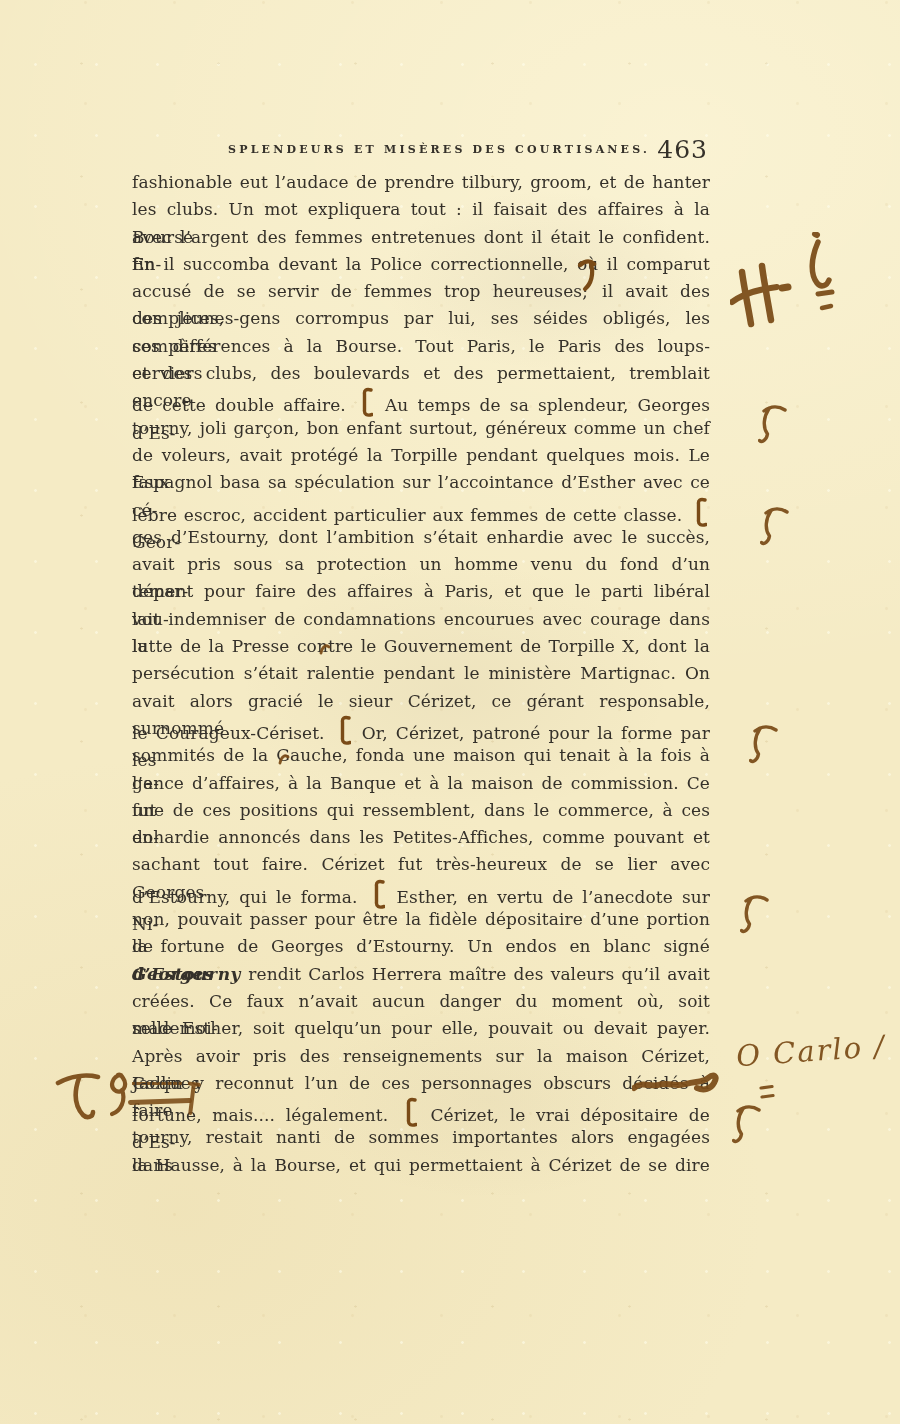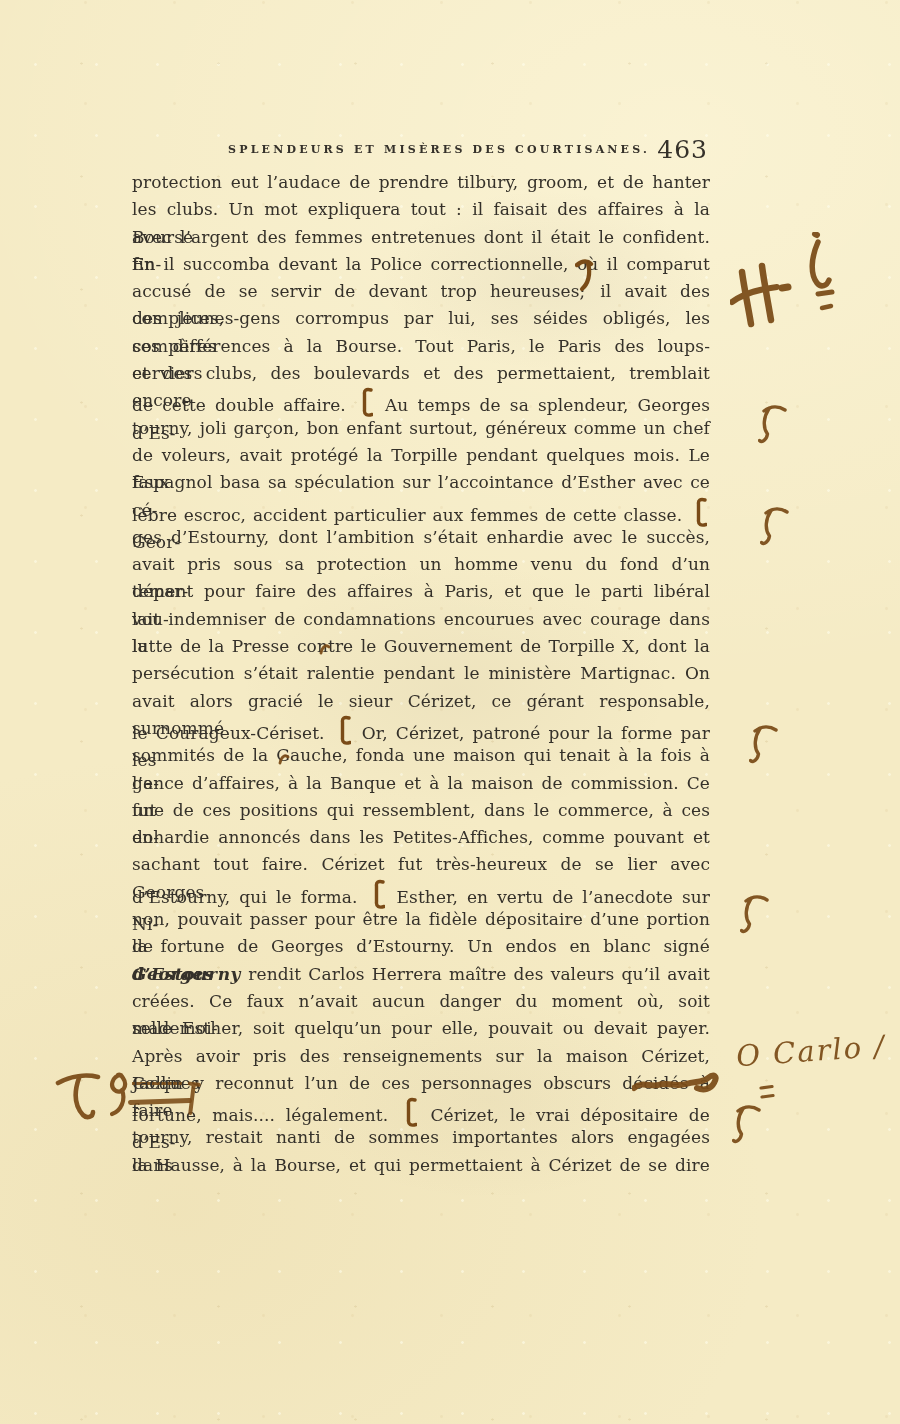--- a/index.html
+++ b/index.html
@@ -76,25 +76,25 @@
 <div class="smudge s1"></div>
 <div class="smudge s2"></div>
 <div class="smudge s3"></div>
 
 <div class="header">
   <div class="running-title">SPLENDEURS ET MISÈRES DES COURTISANES.</div>
   <div class="page-number">463</div>
 </div>
 
 <div class="text-block">
-    <div class="line"><span class="seg">protection eut l’audace de prendre tilbury, groom, et de hanter</span></div>
+    <div class="line"><span class="seg">fashionable eut l’audace de prendre tilbury, groom, et de hanter</span></div>
     <div class="line"><span class="seg">les clubs. Un mot expliquera tout : il faisait des affaires à la Bourse</span></div>
     <div class="line"><span class="seg">avec l’argent des femmes entretenues dont il était le confident. En-</span></div>
     <div class="line"><span class="seg">fin il succomba devant la Police correctionnelle, où il comparut</span></div>
-    <div class="line"><span class="seg">accusé de se servir de devant trop heureuses</span><span class="seg mk-semimark">;
+    <div class="line"><span class="seg">accusé de se servir de femmes trop heureuses</span><span class="seg mk-semimark">;
   <svg width="20" height="36" viewBox="0 0 20 36">
     <path class="hw" stroke-width="4.4" d="M2,8 C8,3 13,4 16,7"></path>
     <path class="hw" stroke-width="4.2" d="M13,7 C16,17 13,27 7,32"></path>
   </svg>
 </span><span class="seg"> il avait des complices,</span></div>
     <div class="line"><span class="seg">des jeunes-gens corrompus par lui, ses séides obligés, les compères</span></div>
     <div class="line"><span class="seg">ses différences à la Bourse. Tout Paris, le Paris des loups-cerviers</span></div>
     <div class="line"><span class="seg">et des clubs, des boulevards et des permettaient, tremblait encore</span></div>
     <div class="line"><span class="seg">de cette double affaire.</span><span class="seg mk-bracket">
   <svg width="13" height="30" viewBox="0 0 13 30">

